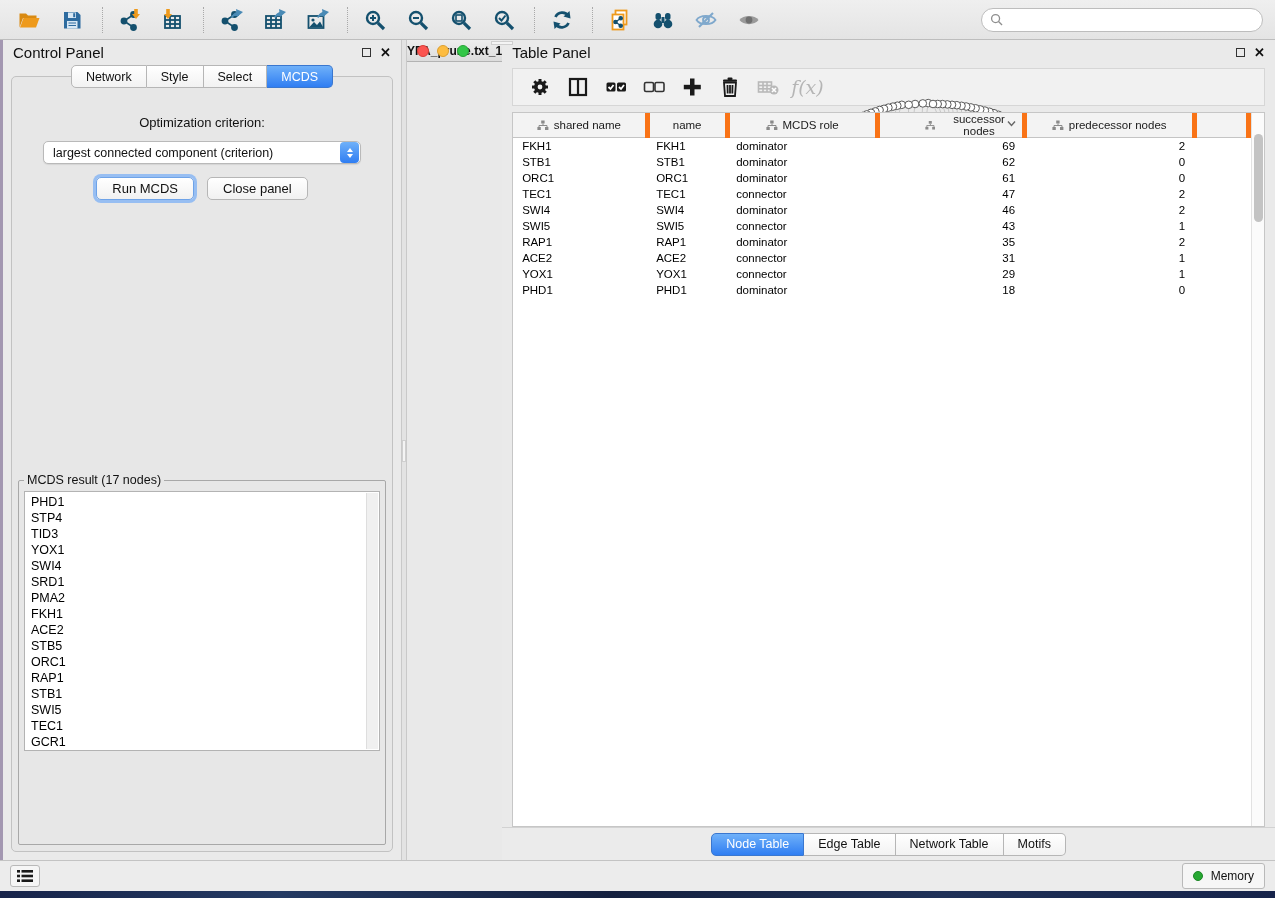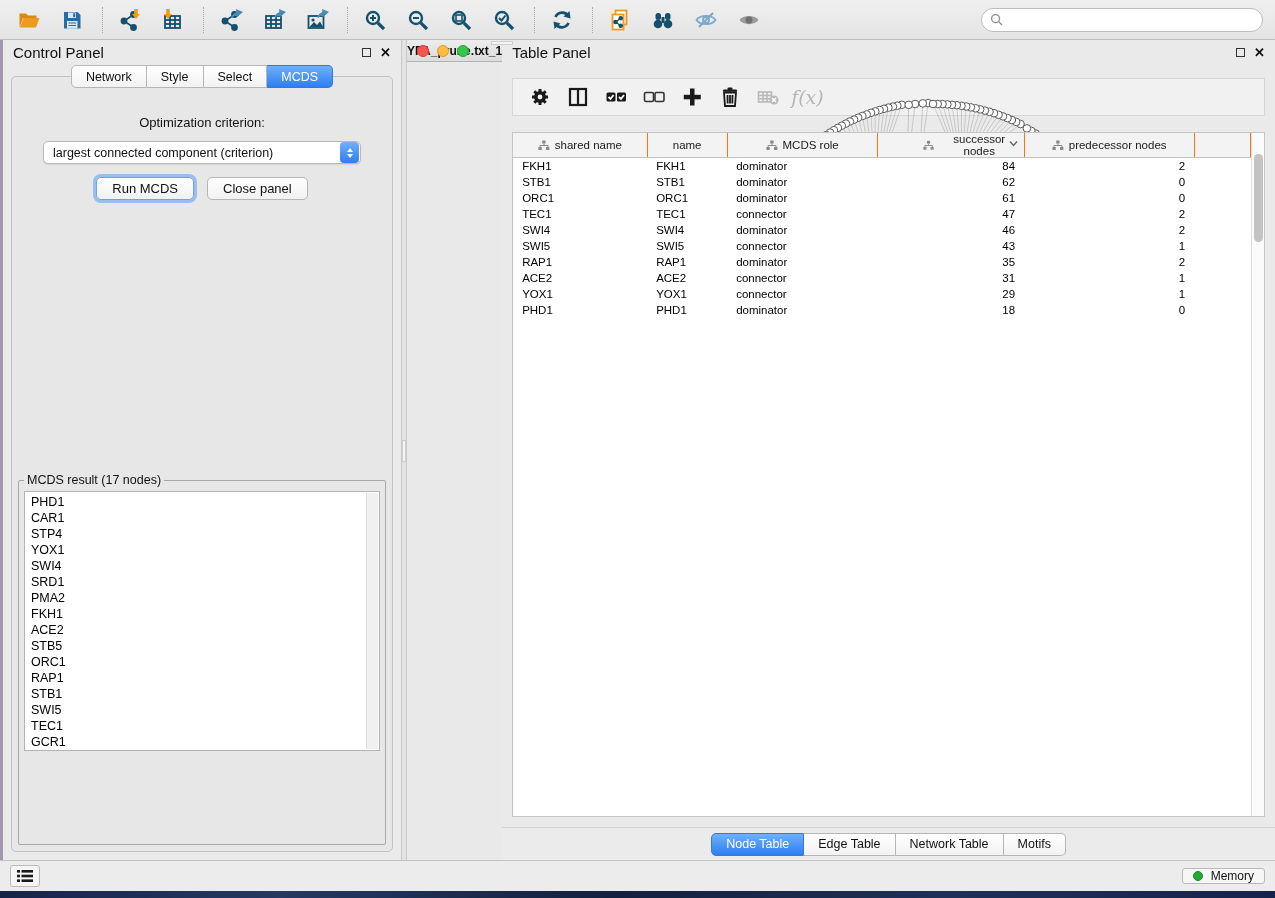--- a/index.html
+++ b/index.html
@@ -66,42 +66,42 @@
   .light.green { background:#33c748; border:1px solid #28a437; }
   .net-title { font-size:12px; font-weight:bold; color:#111; }
   .net-canvas { height:494px; background:#ffffff; position:relative; flex:none; }
   .net-canvas svg { position:absolute; inset:0; }
 
   
   .h-split { height:6px; background:#e3e3e3; border-top:1px solid #c9c9c9; border-bottom:1px solid #c9c9c9; position:relative; flex:none; cursor:row-resize; }
   .h-split .grip { position:absolute; left:50%; top:0; margin-left:-11px; width:22px; height:100%; background:#f4f4f4; border:1px solid #cfcfcf; }
 
   
-  .table-panel { flex:1; background:#eaeaea; display:flex; flex-direction:column; min-height:0;gap:10px; }
+  .table-panel { flex:1; background:#eaeaea; display:flex; flex-direction:column; min-height:0; }
   .tp-toolbar { margin:3px 10px 6px 10px; height:38px; background:#f1f1f1; border:1px solid #d6d6d6; display:flex; align-items:center; padding:12px 10px; gap:4px; flex:none; }
   .tp-btn { width:34px; height:30px; border:none; background:transparent; display:flex; align-items:center; justify-content:center; cursor:pointer; }
   .tp-btn.disabled { cursor:default; }
   .fx-label { font-size:19px; font-family:"DejaVu Serif",serif; font-style:italic; color:#b5b5b5; margin-left:2px; }
 
   .tbl-wrap { flex:1; margin:0 10px; background:#fff; border:1px solid #c6c6c6; position:relative; overflow:hidden; min-height:0; }
   table.node-table { border-collapse:collapse; width:calc(100% - 13px); table-layout:fixed; }
-  table.node-table th { height:19px; background:#f3f3f3; border-bottom:1px solid #c4c4c4; border-right:1px solid #f97316; font-size:11.5px; font-weight:normal; color:#1a1a1a; position:relative; }
+  table.node-table th { height:19px; background:#f3f3f3; border-bottom:1px solid #c4c4c4; border-right:5px solid #f97316; font-size:11.5px; font-weight:normal; color:#1a1a1a; position:relative; }
   table.node-table th .th-inner { display:flex; align-items:center; justify-content:center; gap:5px; padding:0 4px; }
   table.node-table th .sort { position:absolute; right:6px; top:4px; color:#666; }
   table.node-table td { height:16px; font-size:11.5px; color:#000; padding:0 9px; white-space:nowrap; overflow:hidden; }
   td.num { text-align:right; }
   .tbl-scroll { position:absolute; top:0; right:0; bottom:0; width:13px; background:#fbfbfb; border-left:1px solid #e2e2e2; }
   .tbl-scroll .thumb { position:absolute; top:21px; left:2px; width:9px; height:88px; background:#c3c3c3; border-radius:5px; }
 
   .tp-tabs { height:33px; display:flex; align-items:center; justify-content:center; flex:none; border-top:1px solid #d2d2d2; background:#ebebeb; }
 
   
   .statusbar { height:31px; background:#ececec; border-top:1px solid #c3c3c3; display:flex; align-items:center; padding:0 10px; flex:none; }
   .list-btn { width:30px; height:22px; background:#f6f6f6; border:1px solid #b9b9b9; border-radius:3px; display:flex; align-items:center; justify-content:center; cursor:pointer; }
-  .memory-btn { margin-left:auto; height:16px; background:#f6f6f6; border:1px solid #b9b9b9; border-radius:3px; display:flex; align-items:center; gap:8px; padding:0 10px; font-size:12px; color:#111; cursor:pointer; }
+  .memory-btn { margin-left:auto; height:26px; background:#f6f6f6; border:1px solid #b9b9b9; border-radius:3px; display:flex; align-items:center; gap:8px; padding:0 10px; font-size:12px; color:#111; cursor:pointer; }
   .mem-dot { width:10px; height:10px; border-radius:50%; background:#27a833; border:1px solid #1d8727; }
 
   .wallpaper { height:7px; background:linear-gradient(90deg,#17244a,#243a63 22%,#14203f 48%,#1f3158 74%,#16234a); flex:none; }
 </style>
 </head>
 <body>
 
 <div class="app">
 
   <div class="toolbar">
@@ -333,22 +333,22 @@
         <div class="btn-row">
           <button class="mac-btn focused">Run MCDS</button>
           <button class="mac-btn">Close panel</button>
         </div>
         <div class="cp-spacer"></div>
         <fieldset class="mcds">
           <legend>MCDS result (17 nodes)</legend>
           <div class="mcds-list">
             <div class="items" id="mcds-items">
                 <div class="item">PHD1</div>
-                <div class="item">CAR1</div>
                 <div class="item">STP4</div>
+                <div class="item">TID3</div>
                 <div class="item">YOX1</div>
                 <div class="item">SWI4</div>
                 <div class="item">SRD1</div>
                 <div class="item">PMA2</div>
                 <div class="item">FKH1</div>
                 <div class="item">ACE2</div>
                 <div class="item">STB5</div>
                 <div class="item">ORC1</div>
                 <div class="item">RAP1</div>
                 <div class="item">STB1</div>
@@ -1340,21 +1340,21 @@
                       <span></span>
                     </span>
                   </th>
                 </tr>
               </thead>
             <tbody id="tbl-body">
                 <tr>
                   <td>FKH1</td>
                   <td>FKH1</td>
                   <td>dominator</td>
-                  <td class="num">84</td>
+                  <td class="num">69</td>
                   <td class="num">2</td>
                   <td></td>
                 </tr>
                 <tr>
                   <td>STB1</td>
                   <td>STB1</td>
                   <td>dominator</td>
                   <td class="num">62</td>
                   <td class="num">0</td>
                   <td></td>

